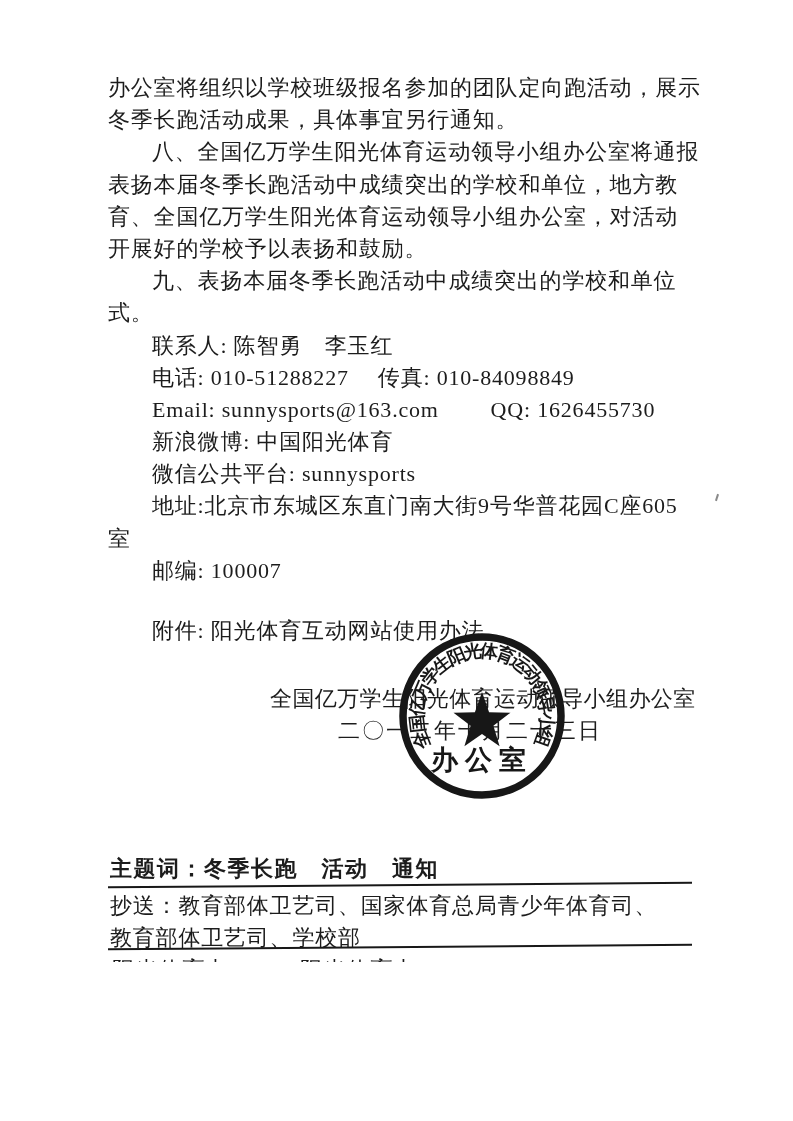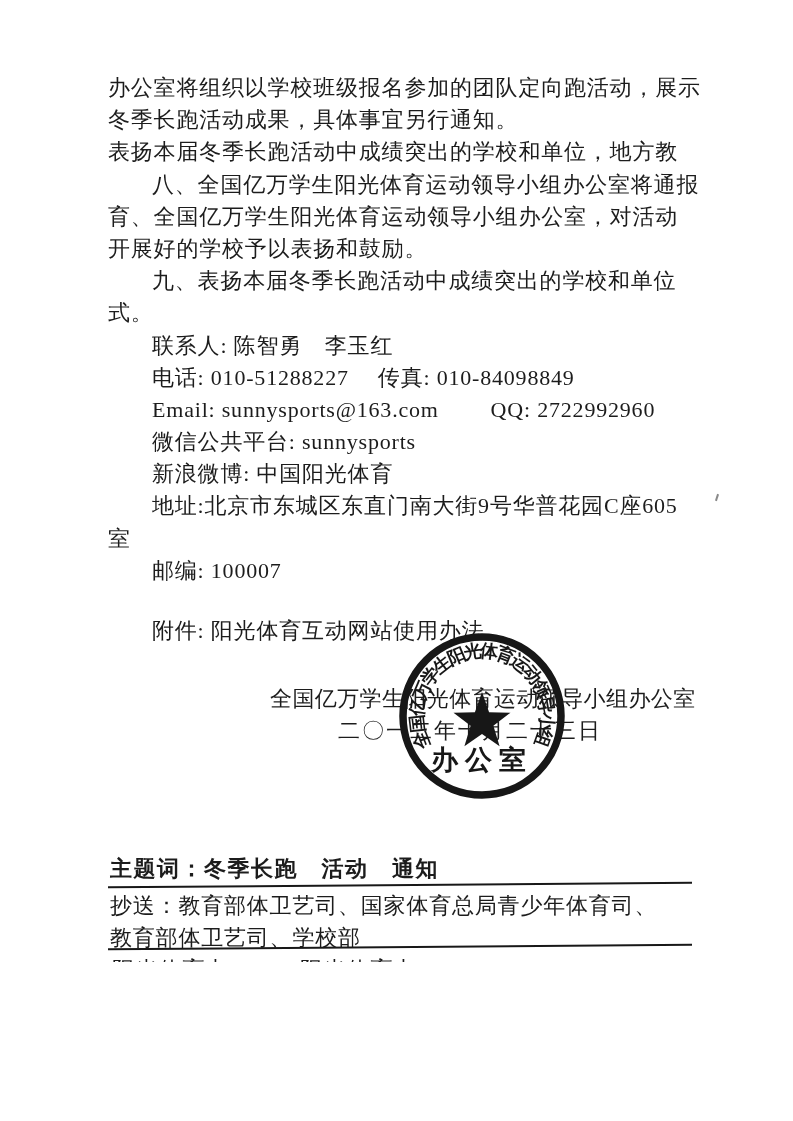--- a/index.html
+++ b/index.html
@@ -63,31 +63,31 @@
   .speck { position:absolute; left:716px; top:494px; width:2px; height:7px; background:#8a8a8a; transform:rotate(18deg); }
 </style>
 </head>
 <body>
 
 <div class="page">
 
   <div class="body-block">
     <div class="bl">办公室将组织以学校班级报名参加的团队定向跑活动，展示</div>
     <div class="bl">冬季长跑活动成果，具体事宜另行通知。</div>
+    <div class="bl ind">八、全国亿万学生阳光体育运动领导小组办公室将通报</div>
     <div class="bl">表扬本届冬季长跑活动中成绩突出的学校和单位，地方教</div>
-    <div class="bl ind">八、全国亿万学生阳光体育运动领导小组办公室将通报</div>
     <div class="bl">育、全国亿万学生阳光体育运动领导小组办公室，对活动</div>
     <div class="bl">开展好的学校予以表扬和鼓励。</div>
     <div class="bl ind">九、表扬本届冬季长跑活动中成绩突出的学校和单位</div>
     <div class="bl">式。</div>
     <div class="bl ind">联系人: 陈智勇　李玉红</div>
     <div class="bl ind">电话: 010-51288227　 传真: 010-84098849</div>
-    <div class="bl ind">Email: sunnysports@163.com　　 QQ: 2722992960</div>
+    <div class="bl ind">Email: sunnysports@163.com　　 QQ: 1626455730</div>
+    <div class="bl ind">新浪微博: 中国阳光体育</div>
     <div class="bl ind">微信公共平台: sunnysports</div>
-    <div class="bl ind">新浪微博: 中国阳光体育</div>
     <div class="bl ind">地址:北京市东城区东直门南大街9号华普花园C座605</div>
     <div class="bl">室</div>
     <div class="bl ind">邮编: 100007</div>
   </div>
 
   <div class="attach">附件: 阳光体育互动网站使用办法</div>
 
   <div class="sig-org">全国亿万学生阳光体育运动领导小组办公室</div>
   <div class="sig-date">二〇一二年十月二十三日</div>
 

